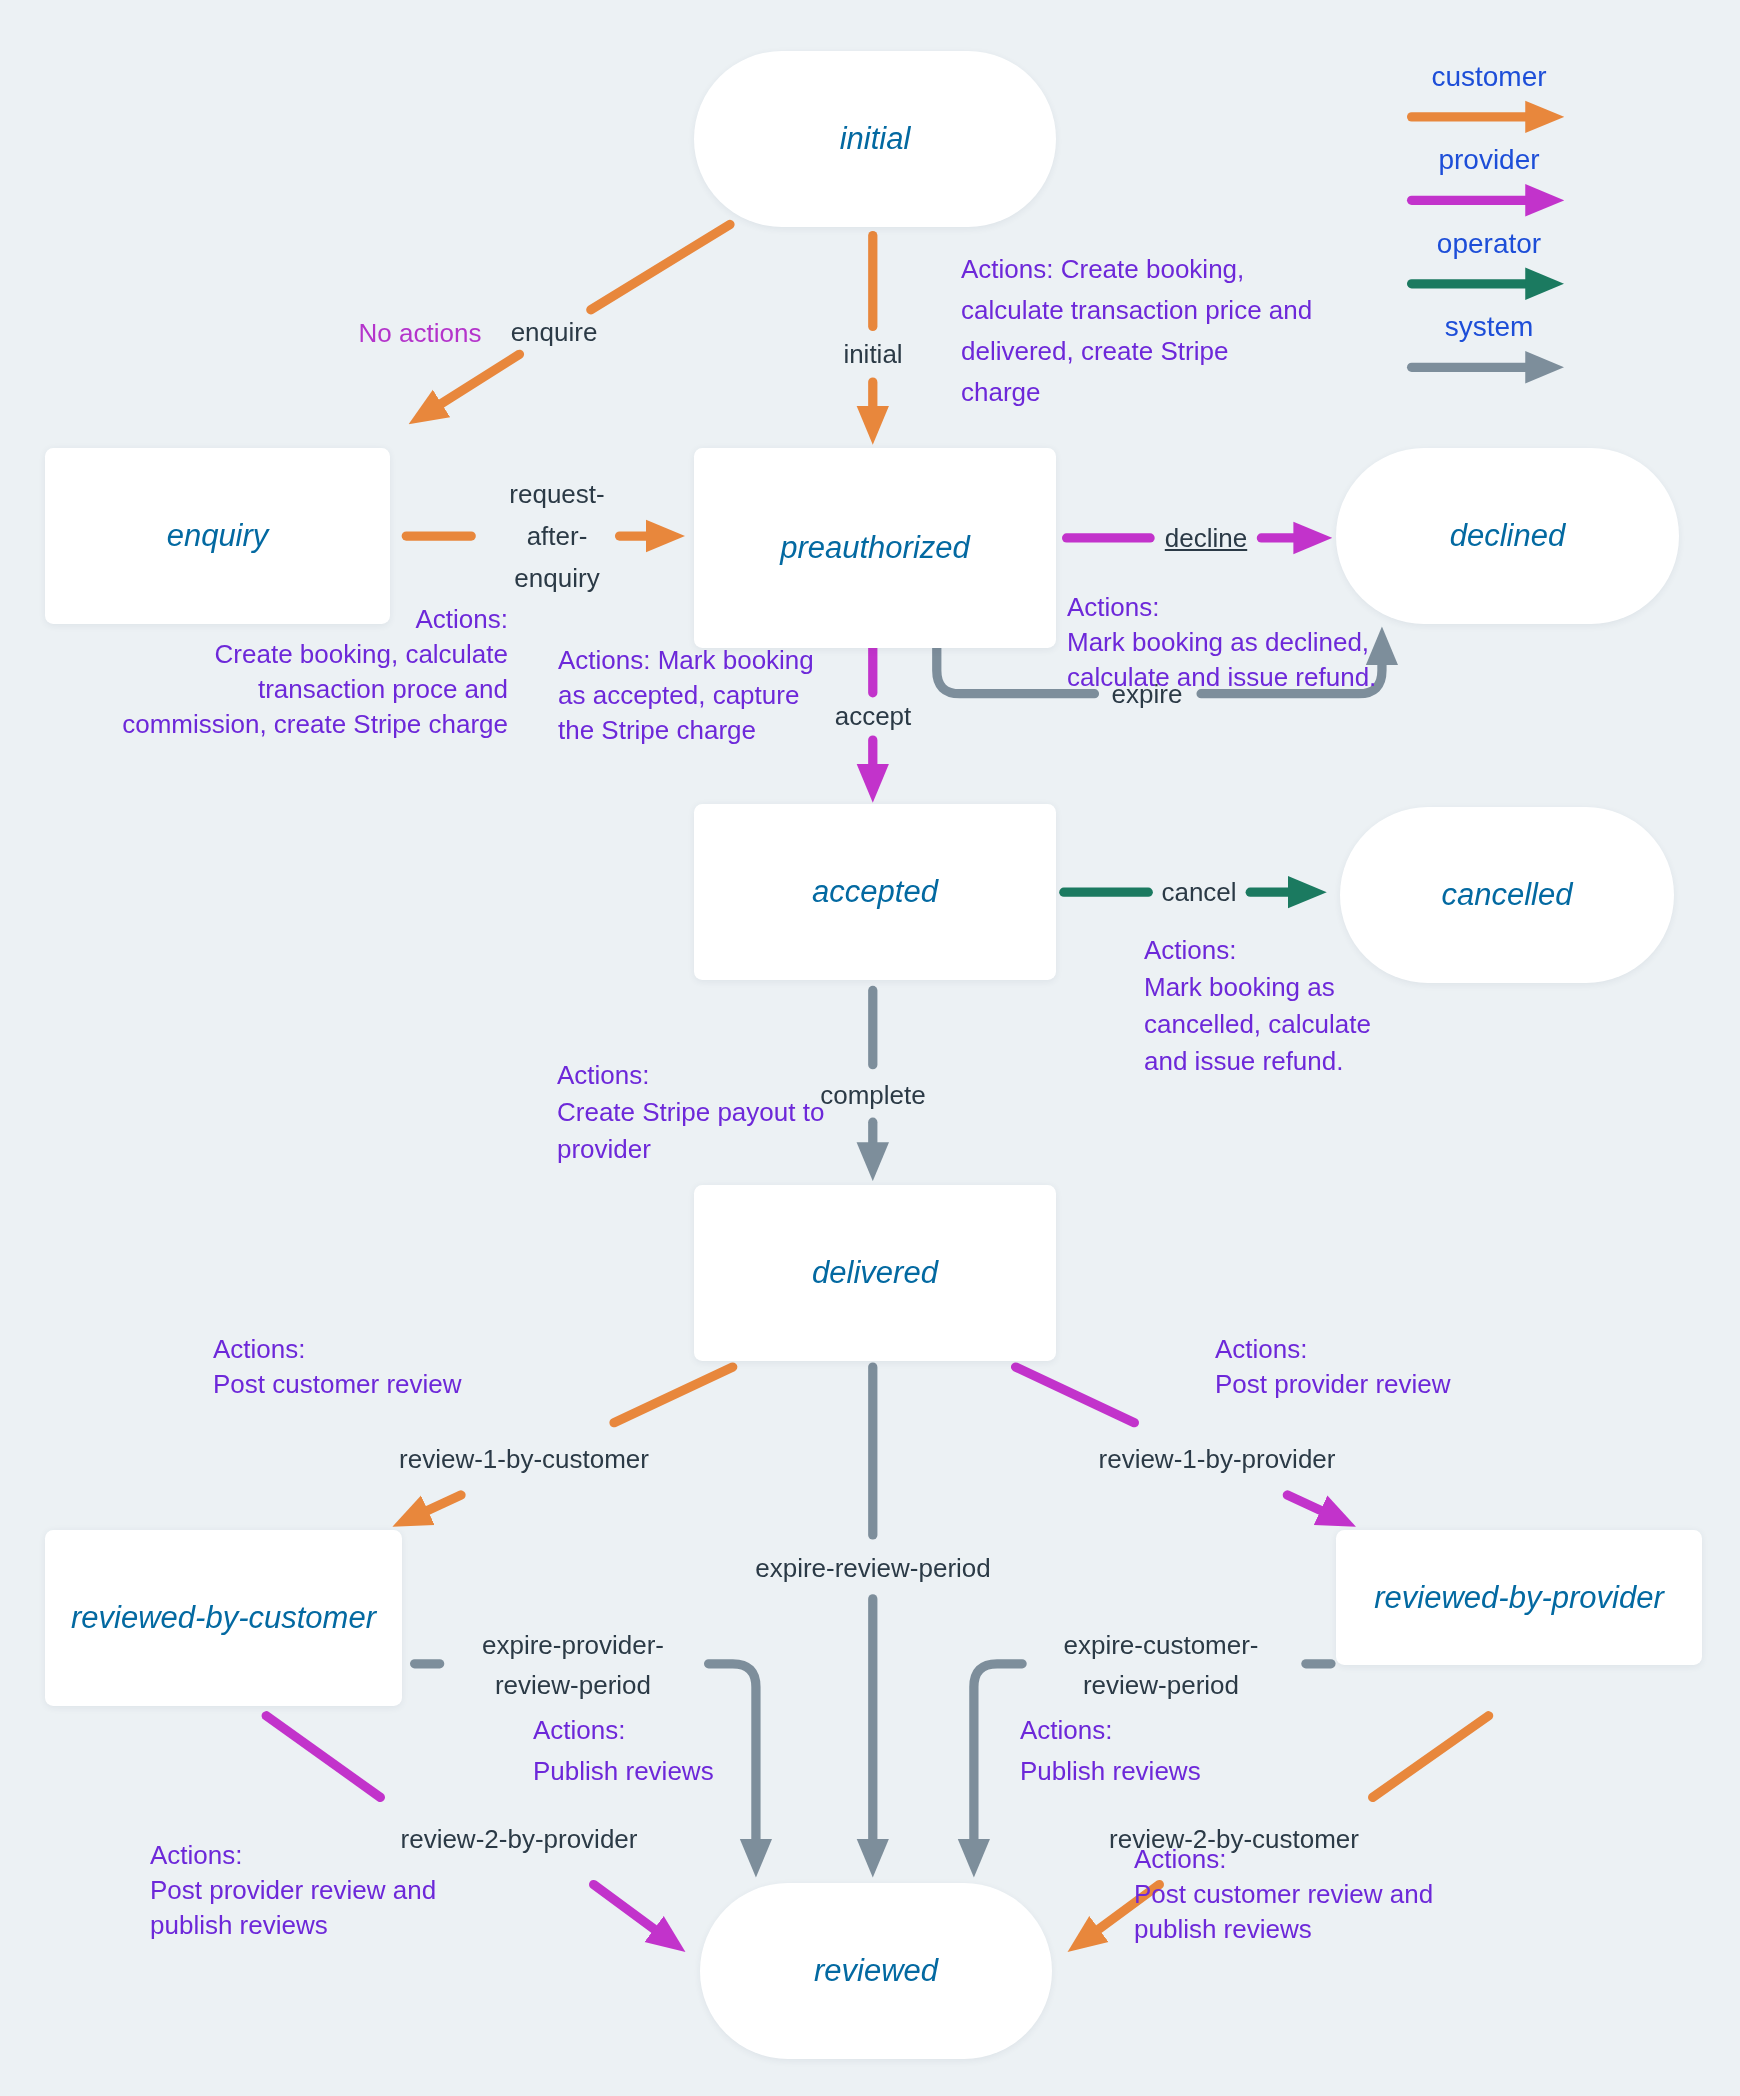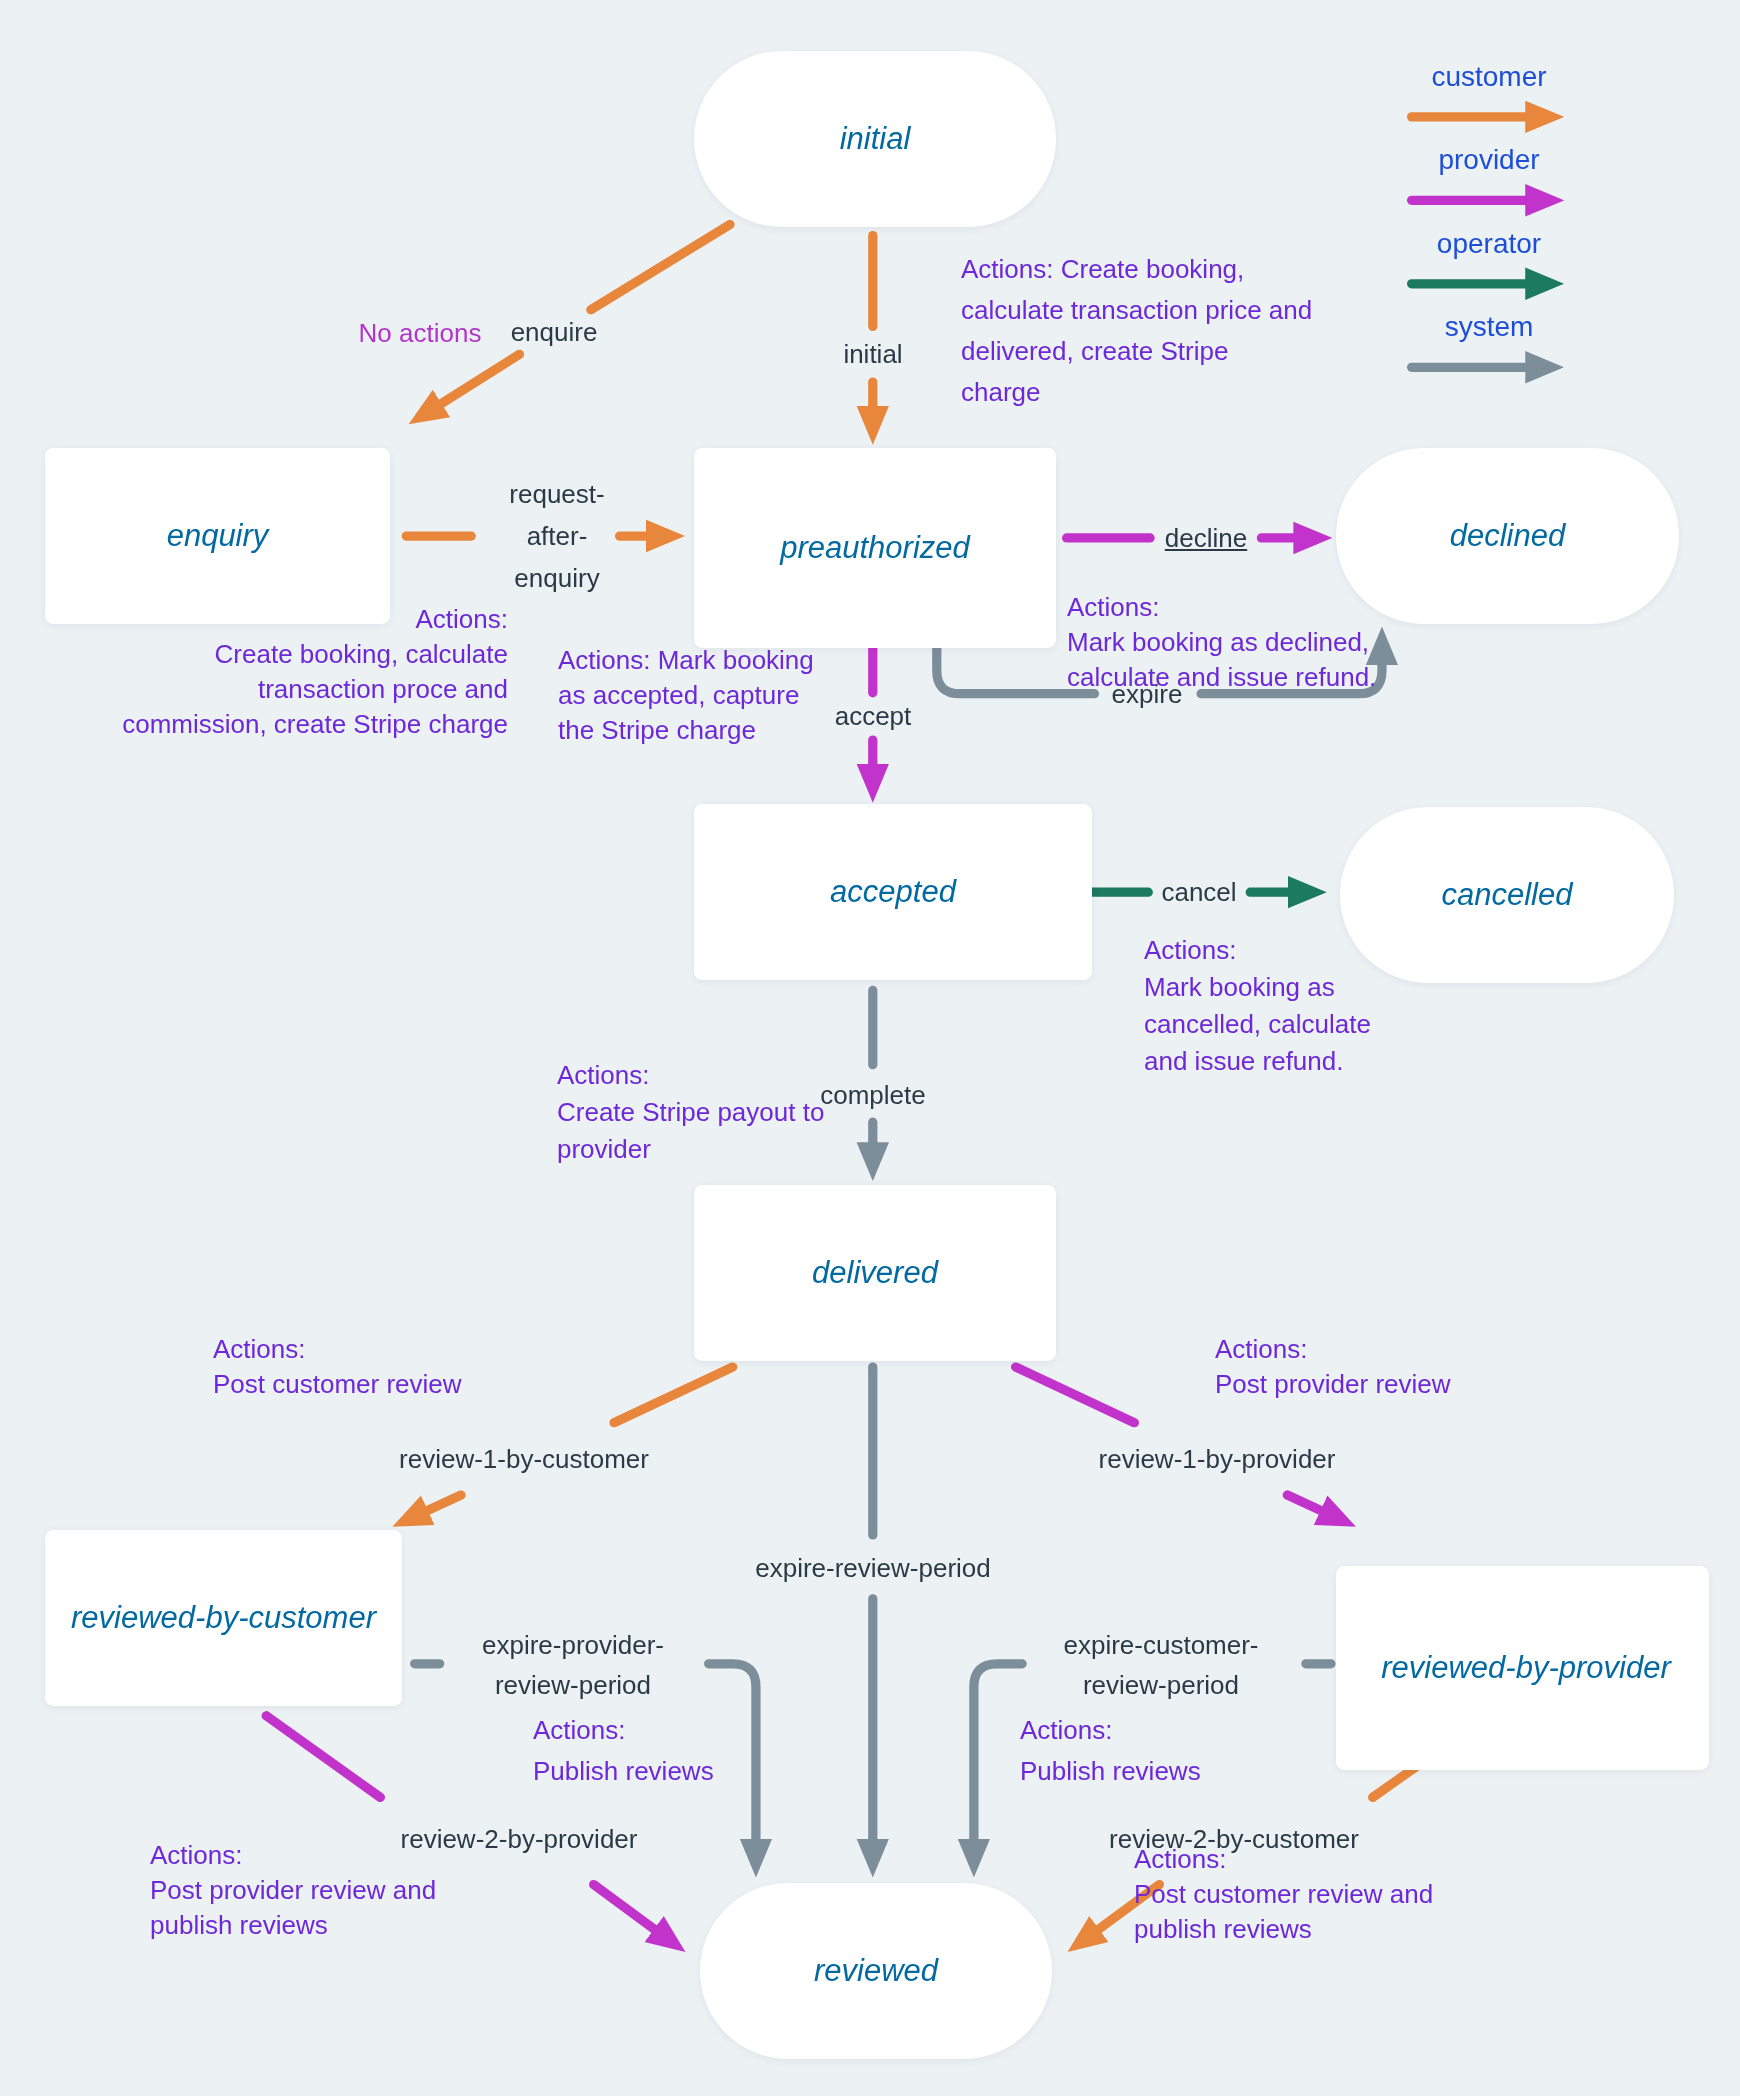--- a/index.html
+++ b/index.html
@@ -104,25 +104,25 @@
     <line class="stroke s-cust" x1="1522" y1="126" x2="1648" y2="126" marker-end="url(#m-cust)"></line>
     <line class="stroke s-prov" x1="1522" y1="216" x2="1648" y2="216" marker-end="url(#m-prov)"></line>
     <line class="stroke s-oper" x1="1522" y1="306" x2="1648" y2="306" marker-end="url(#m-oper)"></line>
     <line class="stroke s-sys" x1="1522" y1="396" x2="1648" y2="396" marker-end="url(#m-sys)"></line>
   </svg>
 
   <div class="node pill" style="left:694px;top:51px;width:362px;height:176px;">initial</div>
   <div class="node" style="left:45px;top:448px;width:345px;height:176px;">enquiry</div>
   <div class="node" style="left:694px;top:448px;width:362px;height:200px;">preauthorized</div>
   <div class="node pill" style="left:1336px;top:448px;width:343px;height:176px;">declined</div>
-  <div class="node" style="left:694px;top:804px;width:398px;height:176px;">accepted</div>
+  <div class="node" style="left:694px;top:804px;width:362px;height:176px;">accepted</div>
   <div class="node pill" style="left:1340px;top:807px;width:334px;height:176px;">cancelled</div>
   <div class="node" style="left:694px;top:1185px;width:362px;height:176px;">delivered</div>
   <div class="node" style="left:45px;top:1530px;width:357px;height:176px;">reviewed-by-customer</div>
-  <div class="node" style="left:1336px;top:1566px;width:366px;height:204px;padding-left:7px;">reviewed-by-provider</div>
+  <div class="node" style="left:1336px;top:1530px;width:366px;height:135px;">reviewed-by-provider</div>
   <div class="node pill" style="left:700px;top:1883px;width:352px;height:176px;">reviewed</div>
 
   <div class="lgd" style="left:1489px;top:77px;">customer</div>
   <div class="lgd" style="left:1489px;top:160px;">provider</div>
   <div class="lgd" style="left:1489px;top:244px;">operator</div>
   <div class="lgd" style="left:1489px;top:327px;">system</div>
 
   <div class="elabel note" style="left:420px;top:333px;">No actions</div>
   <div class="elabel" style="left:554px;top:332px;">enquire</div>
   <div class="elabel" style="left:873px;top:354px;">initial</div>

